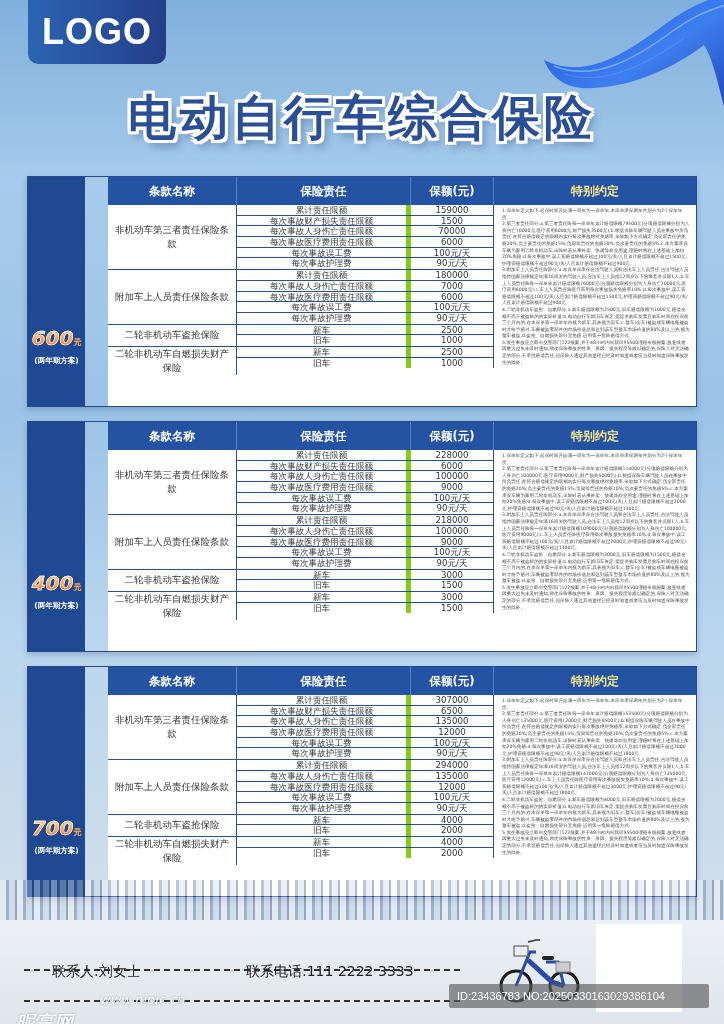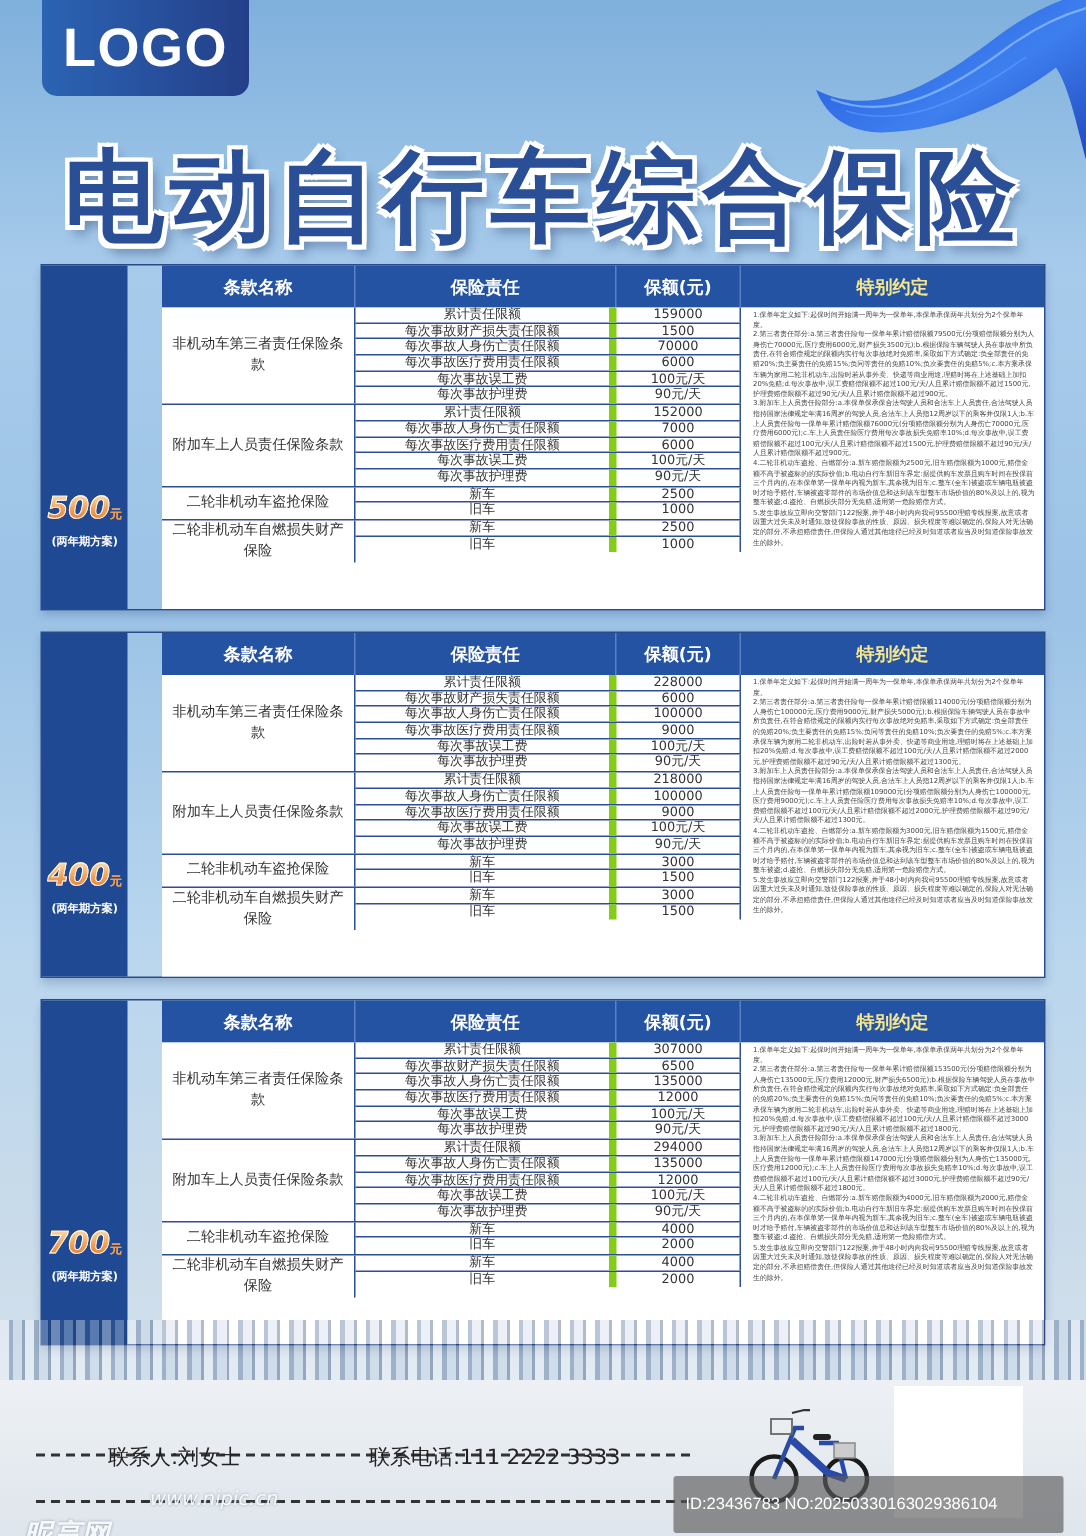--- a/index.html
+++ b/index.html
@@ -16,21 +16,21 @@
     position: absolute; left: 28px; top: 0; width: 138px; height: 64px;
     background: linear-gradient(90deg, #2b64b4, #243f89);
     border-radius: 0 0 10px 10px;
     color: #fff; font-family: "Liberation Sans", sans-serif; font-weight: bold;
     font-size: 36px; letter-spacing: 1px;
     display: flex; align-items: center; justify-content: center;
   }
   .title {
     position: absolute; left: 0; right: 0; top: 86px; text-align: center;
     font-family: "DejaVu Sans", sans-serif; font-weight: bold;
-    font-size: 67px; letter-spacing: 4px; color: #2a4f97;
+    font-size: 48px; letter-spacing: 4px; color: #2a4f97;
     text-shadow:
       -3px -3px 0 #fff, 3px -3px 0 #fff, -3px 3px 0 #fff, 3px 3px 0 #fff,
       0 -3px 0 #fff, 0 3px 0 #fff, -3px 0 0 #fff, 3px 0 0 #fff,
       4px 6px 8px rgba(20,40,90,0.45);
   }
   .plan {
     position: absolute; left: 27px; width: 670px; height: 231px;
     display: flex; border: 1px solid #2b4a8a;
     box-shadow: 0 3px 6px rgba(30,60,110,0.25);
   }
@@ -95,21 +95,21 @@
   .white-box { position: absolute; left: 596px; top: 924px; width: 86px; height: 88px; background: #fff; }
   .watermark-logo {
     position: absolute; left: 16px; top: 1010px; font-size: 19px; font-weight: bold; font-style: italic;
     color: rgba(255,255,255,0.9); text-shadow: 0 0 2px #8a9bb0;
   }
   .watermark-url {
     position: absolute; left: 100px; top: 992px; font-size: 13px; font-style: italic;
     color: rgba(255,255,255,0.9); text-shadow: 0 0 2px #8a9bb0;
   }
   .id-badge {
-    position: absolute; left: 449px; top: 984px; width: 260px; height: 38px;
+    position: absolute; left: 449px; top: 984px; width: 260px; height: 24px;
     background: rgba(90,90,90,0.65); color: #fff; font-size: 11px;
     display: flex; align-items: center; padding-left: 8px; border-radius: 2px;
     font-family: "Liberation Sans", sans-serif;
   }
   .bike { position: absolute; left: 496px; top: 932px; width: 90px; height: 74px; }
 </style>
 </head>
 <body>
 
 <svg class="ribbon" viewBox="0 0 200 130">
@@ -125,21 +125,21 @@
   <path d="M30 74 C 70 86, 110 66, 150 38" stroke="#5fa0ff" stroke-width="1" fill="none" opacity="0.6"></path>
 </svg>
 
 <div class="logo">LOGO</div>
 <div class="title">电动自行车综合保险</div>
 
 <div id="plans">
     <div class="plan" style="top: 176px;">
     <div class="plan-side">
       <div class="price-wrap">
-        <span class="price">500</span>
+        <span class="price">600</span>
           <span class="price price-unit">元</span>
       </div>
       <div class="plan-sub">(两年期方案)</div>
     </div>
     <div class="plan-table">
       <div class="thead">
         <div class="c1">条款名称</div>
         <div class="c2">保险责任</div>
         <div class="c3">保额(元)</div>
         <div class="c4">特别约定</div>
@@ -173,21 +173,21 @@
                   <div class="cov">每次事故护理费</div>
                   <div class="amt">90元/天</div>
                 </div>
               </div>
             </div>
             <div class="group">
               <div class="gname">附加车上人员责任保险条款</div>
               <div class="grows">
                 <div class="row">
                   <div class="cov">累计责任限额</div>
-                  <div class="amt">152000</div>
+                  <div class="amt">180000</div>
                 </div>
                 <div class="row">
                   <div class="cov">每次事故人身伤亡责任限额</div>
                   <div class="amt">7000</div>
                 </div>
                 <div class="row">
                   <div class="cov">每次事故医疗费用责任限额</div>
                   <div class="amt">6000</div>
                 </div>
                 <div class="row">
@@ -452,21 +452,21 @@
           </div>
       </div>
     </div>
   </div>
   </div>
 
 <div class="footer-pattern"></div>
 <div class="footer"></div>
 <div class="dash" style="top:969px;"></div>
 <div class="dash" style="top:1000px;"></div>
-<div class="contact" style="left:72px;">联系人:刘女士</div>
+<div class="contact" style="left:52px;">联系人:刘女士</div>
 <div class="contact" style="left:246px;">联系电话:111 2222 3333</div>
 <div class="white-box"></div>
 
 <svg class="bike" viewBox="0 0 90 74">
   <circle cx="20" cy="54" r="15" fill="none" stroke="#1b1b1b" stroke-width="3"></circle>
   <circle cx="68" cy="54" r="14" fill="none" stroke="#1b1b1b" stroke-width="3"></circle>
   <path d="M20 54 L34 20 L40 20" stroke="#2a4aa8" stroke-width="3" fill="none"></path>
   <path d="M32 28 L56 50 L68 54" stroke="#2a4aa8" stroke-width="5" fill="none"></path>
   <path d="M50 30 L62 30 L68 54" stroke="#2a4aa8" stroke-width="3" fill="none"></path>
   <rect x="18" y="14" width="14" height="10" fill="none" stroke="#666" stroke-width="1.2"></rect>

